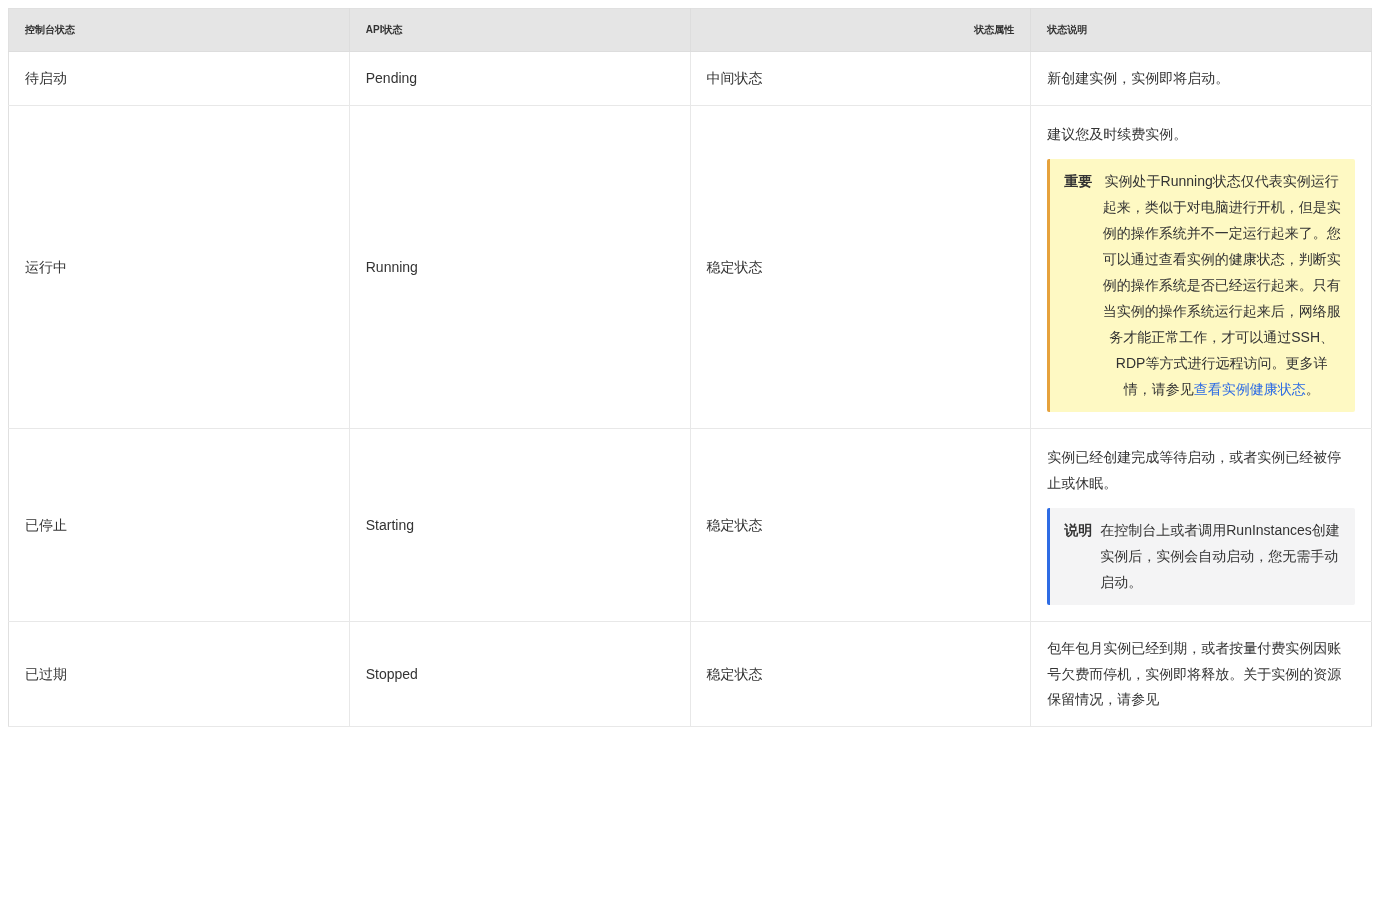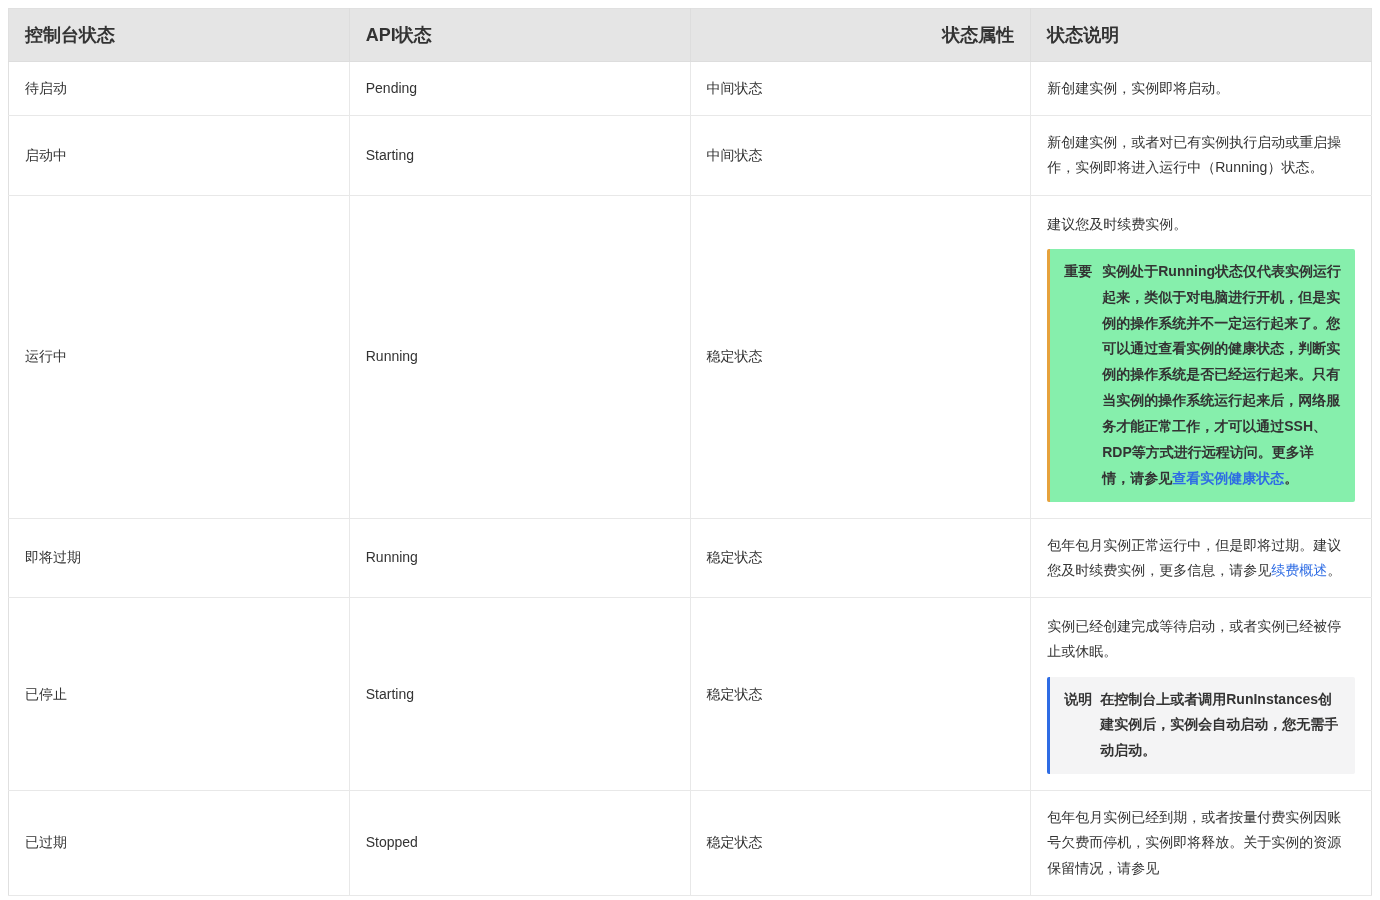--- a/index.html
+++ b/index.html
@@ -19,21 +19,21 @@
       border-collapse: collapse;
       border: 1px solid #e0e0e0;
     }
     thead tr {
       background: #e5e5e5;
     }
     th {
       text-align: left;
       padding: 14px 16px;
       font-weight: 600;
-      font-size: 18px;
+      font-size: 10px;
       color: #333;
       border-bottom: 1px solid #ddd;
       border-right: 1px solid #ddd;
     }
     th:last-child {
       border-right: none;
     }
     td {
       padding: 14px 16px;
       vertical-align: middle;
@@ -58,37 +58,37 @@
       margin-top: 12px;
       padding: 10px 14px;
       border-left: 3px solid;
       border-radius: 2px;
       display: flex;
       align-items: flex-start;
       gap: 10px;
       line-height: 1.85;
     }
     .note-important {
-      background: #86efac;
+      background: #fef9c3;
       border-left-color: #e6a23c;
+      text-align: center;
     }
     .note-info {
       background: #f4f4f5;
       border-left-color: #2e6ce4;
       gap: 8px;
     }
     .note-label {
       font-weight: 700;
       flex-shrink: 0;
       color: #333;
     }
     .note-content {
       flex: 1;
       color: #333;
-      font-weight: bold;
     }
     .link {
       color: #2e6ce4;
       text-decoration: none;
     }
   </style>
 </head>
 <body>
 
 <table>
@@ -102,50 +102,36 @@
   </thead>
   <tbody>
 
     <tr>
       <td>待启动</td>
       <td>Pending</td>
       <td>中间状态</td>
       <td>新创建实例，实例即将启动。</td>
     </tr>
 
-    <tr>
-      <td>启动中</td>
-      <td>Starting</td>
-      <td>中间状态</td>
-      <td>新创建实例，或者对已有实例执行启动或重启操作，实例即将进入运行中（Running）状态。</td>
-    </tr>
 
     <tr>
       <td>运行中</td>
       <td>Running</td>
       <td>稳定状态</td>
       <td class="desc-cell">
         <div>建议您及时续费实例。</div>
         <div class="note-box note-important">
           <span class="note-label">重要</span>
           <span class="note-content">
             <span>实例处于Running状态仅代表实例运行起来，类似于对电脑进行开机，但是实例的操作系统并不一定运行起来了。您可以通过查看实例的健康状态，判断实例的操作系统是否已经运行起来。只有当实例的操作系统运行起来后，网络服务才能正常工作，才可以通过SSH、RDP等方式进行远程访问。更多详情，请参见</span><a class="link">查看实例健康状态</a><span>。</span>
           </span>
         </div>
       </td>
     </tr>
 
-    <tr>
-      <td>即将过期</td>
-      <td>Running</td>
-      <td>稳定状态</td>
-      <td>
-        <span>包年包月实例正常运行中，但是即将过期。建议您及时续费实例，更多信息，请参见</span><a class="link">续费概述</a><span>。</span>
-      </td>
-    </tr>
 
 
     <tr>
       <td>已停止</td>
       <td>Starting</td>
       <td>稳定状态</td>
       <td class="desc-cell">
         <div>实例已经创建完成等待启动，或者实例已经被停止或休眠。</div>
         <div class="note-box note-info">
           <span class="note-label">说明</span>

